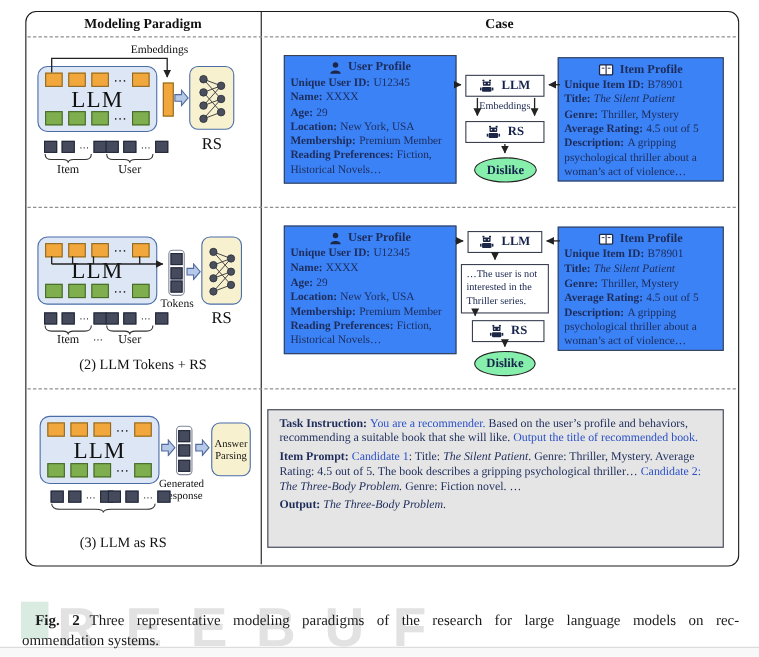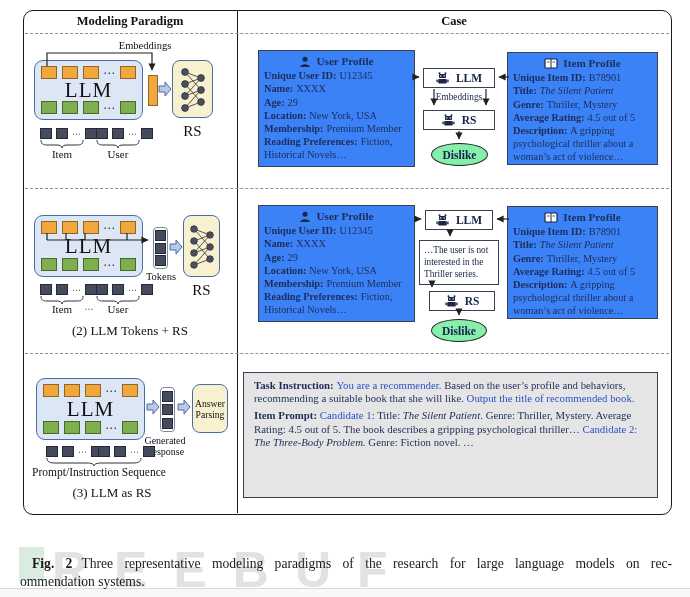--- a/index.html
+++ b/index.html
@@ -284,21 +284,20 @@
       <i class="sq d"></i>
       <i class="sq d"></i>
       <span class="mini-dots">⋯</span>
       <i class="sq d"></i>
     </div>
   <div class="abs" style="left:46px;top:457px;">
     <svg width="96" height="10">
         <path d="M1,1 C1,5 4,6 9,6 L41,6 C45,6 48,7 48,9 C48,7 51,6 55,6 L87,6 C92,6 95,5 95,1" stroke="#333" stroke-width="1" fill="none"></path>
       </svg>
   </div>
-  <div class="abs lbl" style="left:14px;top:466px;width:170px;font-size:11.5px;">Prompt/Instruction Sequence</div>
   <div class="abs cap" style="left:5px;top:485px;width:214px;">(3) LLM as RS</div>
 
   <div class="abs pbox" style="left:258px;top:50px;width:157px;height:117px;">
     <div class="ptitle">
       <svg width="12" height="12">
           <circle cx="6" cy="3.2" r="2.5" fill="#1c2747"></circle>
           <path d="M1.3,11 C1.3,7.2 10.7,7.2 10.7,11 Z" fill="#1c2747"></path>
         </svg>
       <span>User Profile</span>
     </div>
@@ -422,20 +421,21 @@
     <div><span class="fl">Unique Item ID:</span><span class="fv">B78901</span></div>
     <div><span class="fl">Title:</span><span class="fv i">The Silent Patient</span></div>
     <div><span class="fl">Genre:</span><span class="fv">Thriller, Mystery</span></div>
     <div><span class="fl">Average Rating:</span><span class="fv">4.5 out of 5</span></div>
     <div><span class="fl">Description:</span><span class="fv">A gripping psychological thriller about a woman’s act of violence…</span></div>
   </div>
 
   <div class="abs case3" style="left:243px;top:372px;width:415px;height:126px;">
     <p><span class="b">Task Instruction: </span><span class="bl">You are a recommender.</span><span> Based on the user’s profile and behaviors, recommending a suitable book that she will like. </span><span class="bl">Output the title of recommended book.</span></p>
     <p><span class="b">Item Prompt: </span><span class="bl">Candidate 1</span><span>: Title: </span><span class="i">The Silent Patient</span><span>. Genre: Thriller, Mystery. Average Rating: 4.5 out of 5. The book describes a gripping psychological thriller… </span><span class="bl">Candidate 2:</span><span> </span><span class="i">The Three-Body Problem.</span><span> Genre: Fiction novel. …</span></p>
+    <p><span class="b">Output: </span><span class="i">The Three-Body Problem.</span></p>
   </div>
 
   <svg class="abs overlay" style="left:0;top:0;" width="690" height="597">
     <defs>
       <marker id="ah" markerWidth="7" markerHeight="7" refX="5.5" refY="3" orient="auto">
         <path d="M0,0 L6,3 L0,6 Z" fill="#222"></path>
       </marker>
     </defs>
     <g stroke="#222" stroke-width="1.2" fill="none">
 

